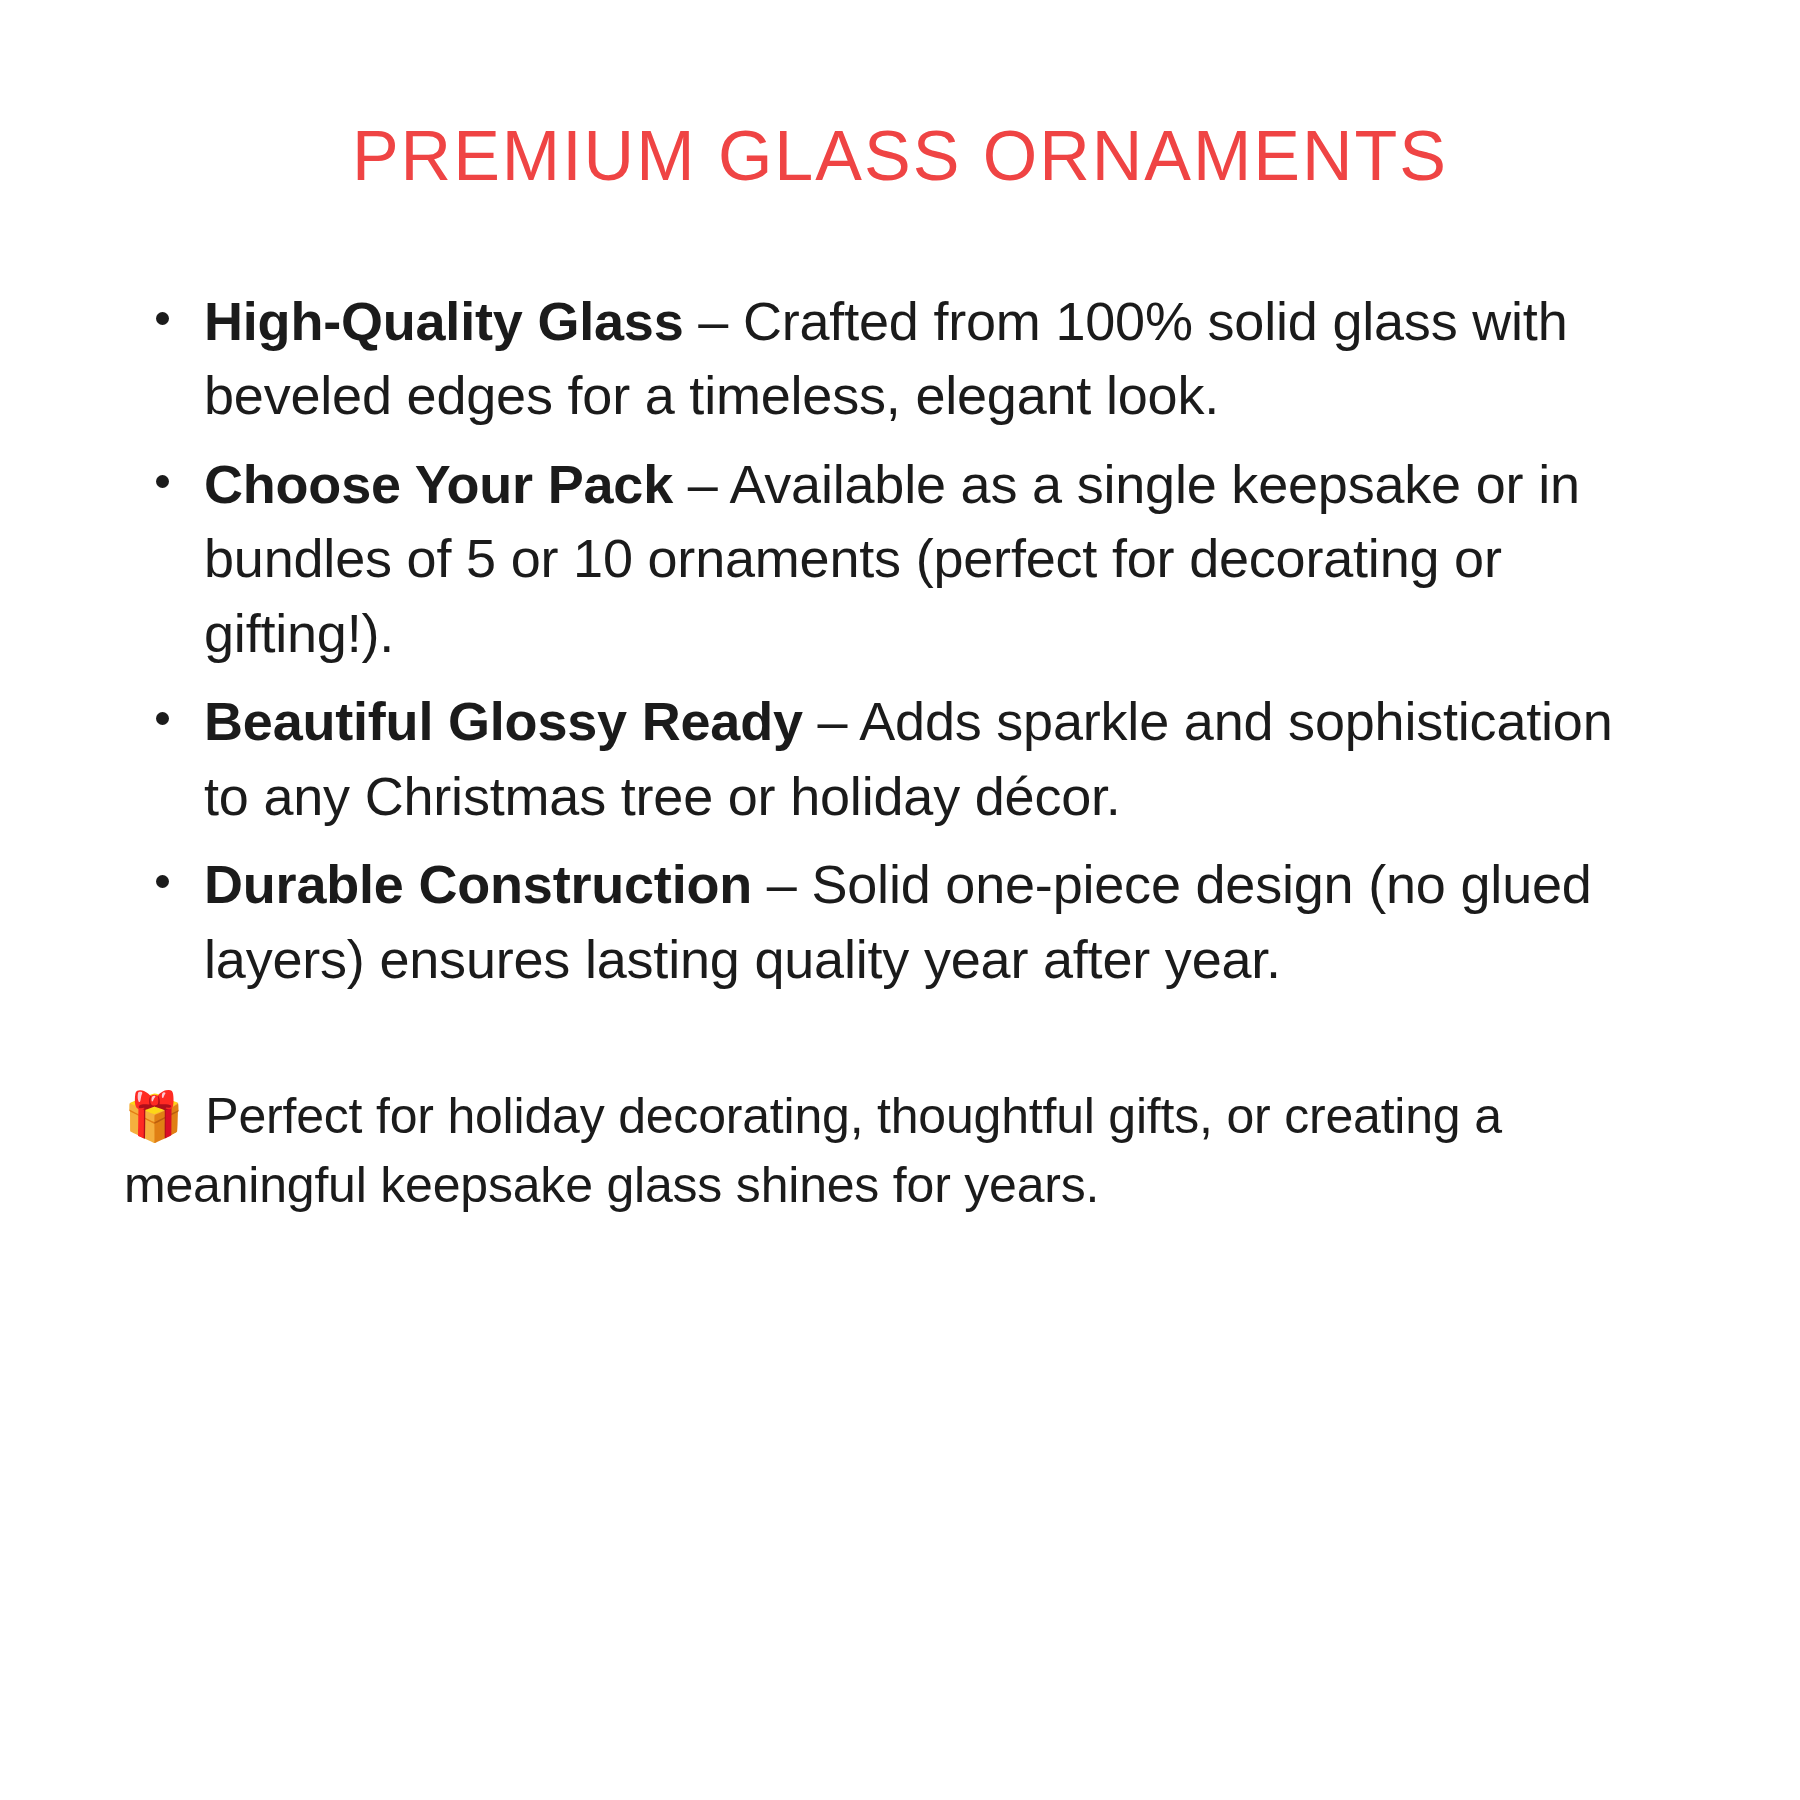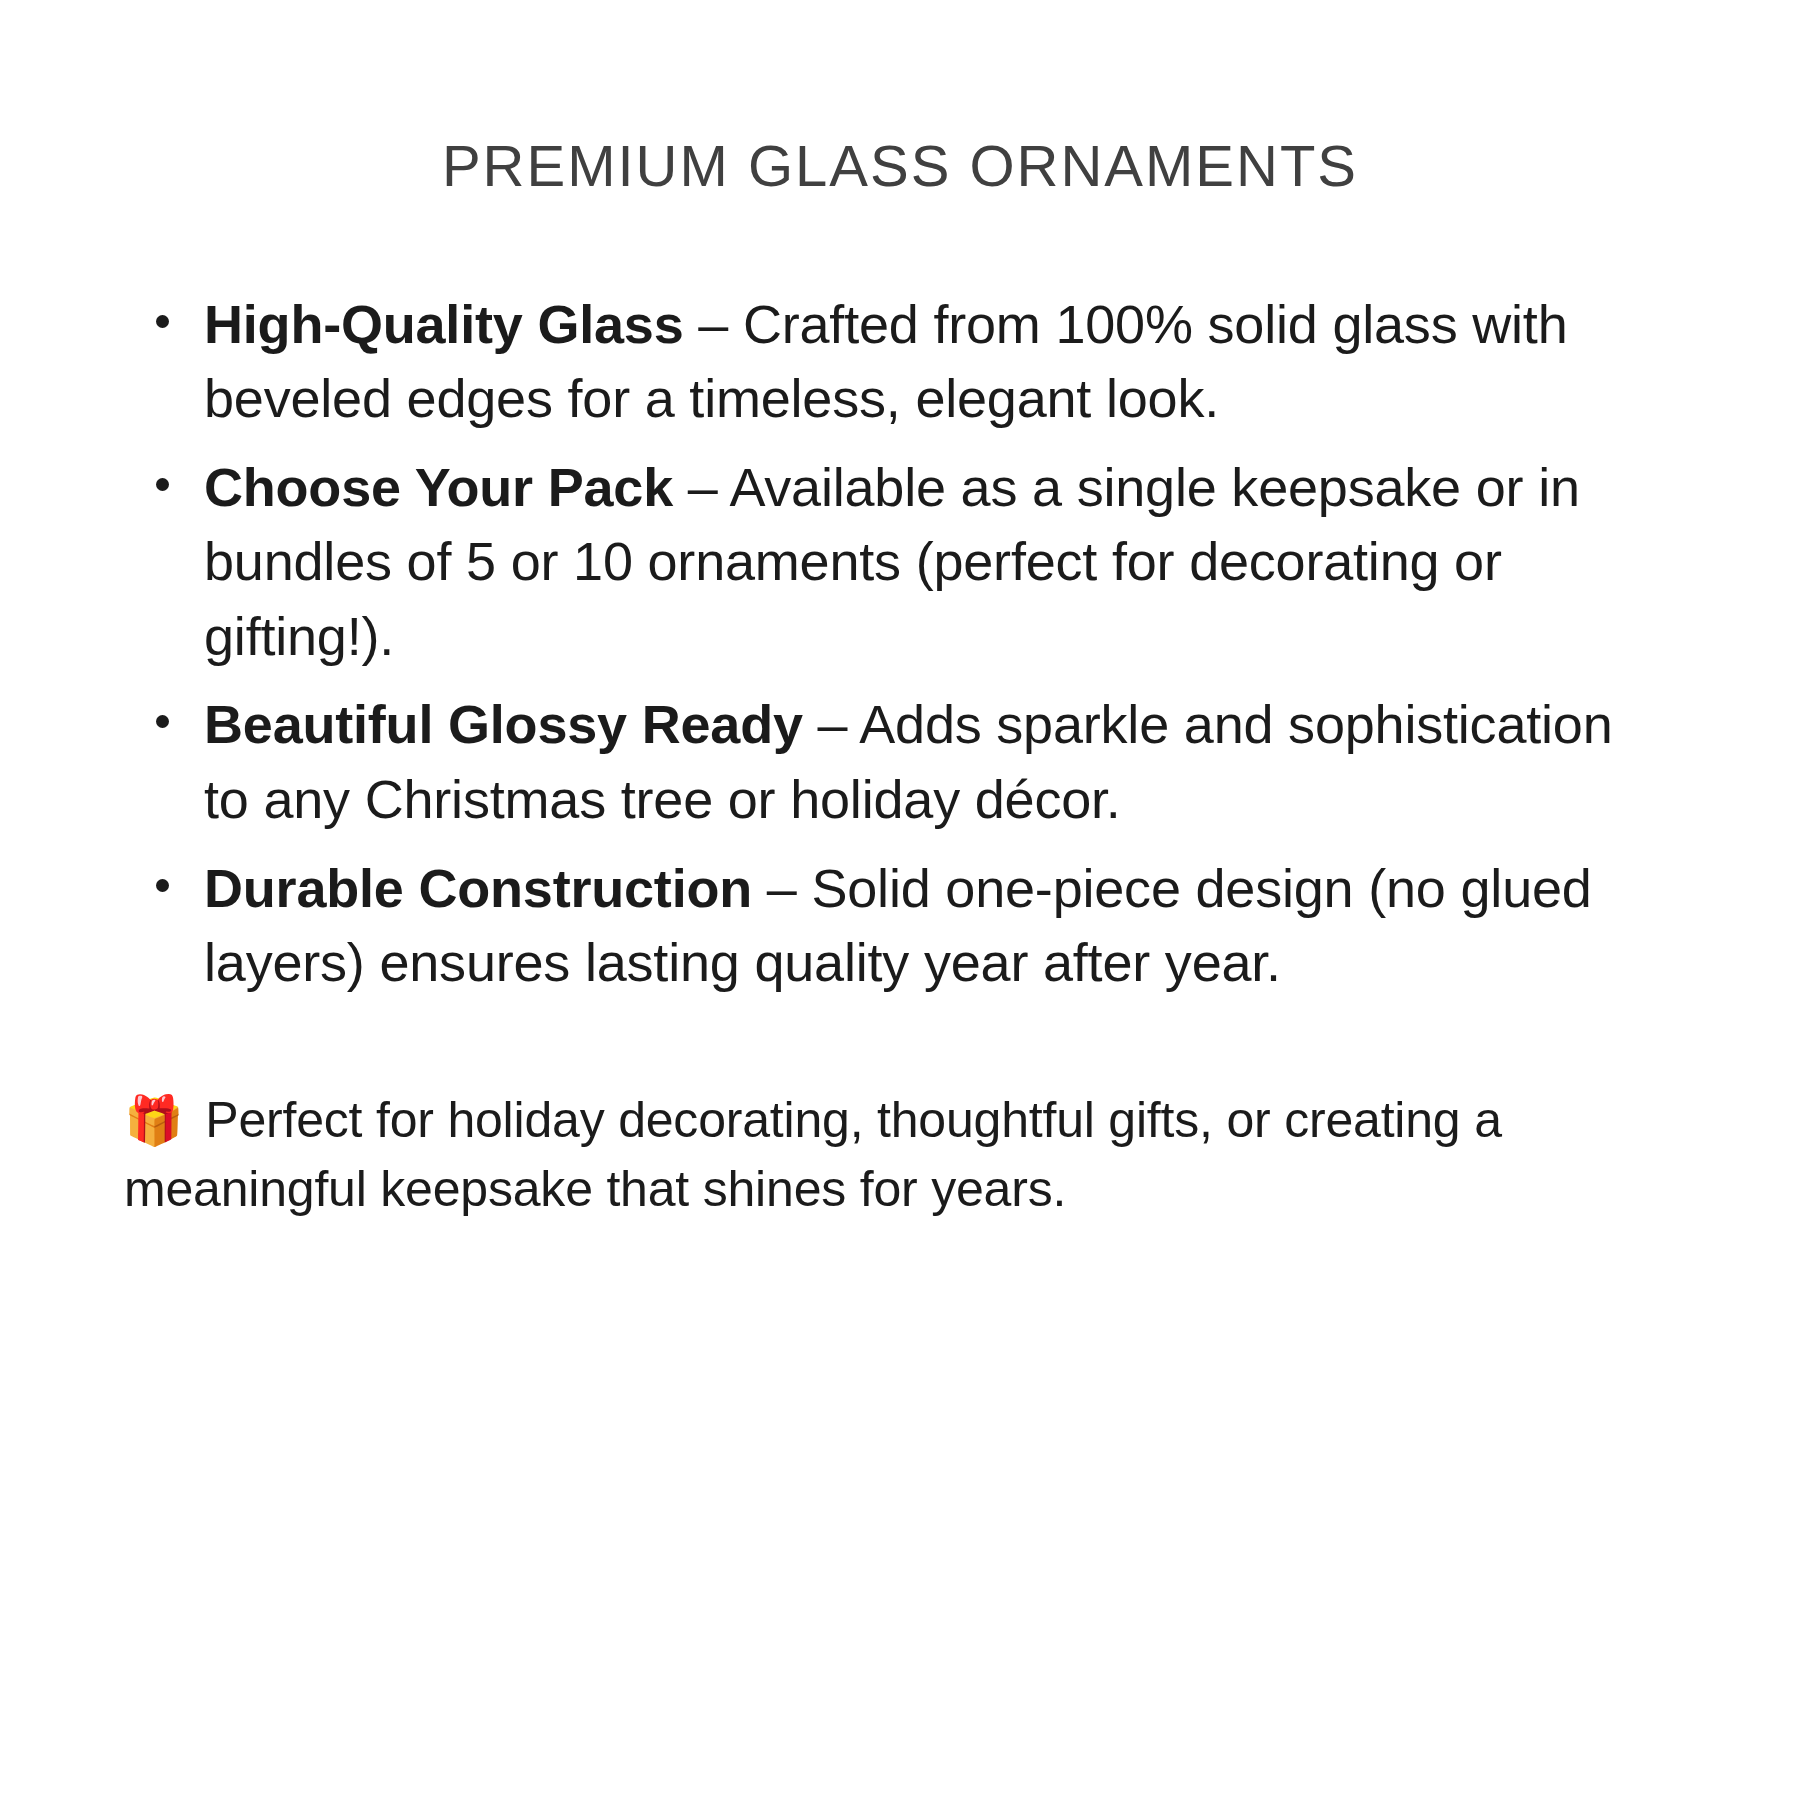--- a/index.html
+++ b/index.html
@@ -17,25 +17,25 @@
   .page {
     width: 1800px;
     height: 1800px;
     box-sizing: border-box;
     padding: 120px 100px 0 100px;
     position: relative;
   }
   .title {
     font-family: "Liberation Sans", sans-serif;
     font-weight: 400;
-    font-size: 58px;
+    font-size: 70px;
     letter-spacing: 2px;
     text-align: center;
-    color: #404040;
-    margin: 16px 0 90px 0;
+    color: #ef4444;
+    margin: 0 0 90px 0;
     line-height: 1.05;
     white-space: nowrap;
   }
   ul.features {
     list-style: none;
     margin: 0;
     padding: 0 40px 0 40px;
   }
   ul.features li {
     position: relative;
@@ -88,16 +88,16 @@
     </li>
     <li>
       <span class="lead">Beautiful Glossy Ready</span><span> – Adds sparkle and sophistication to any Christmas tree or holiday décor.</span>
     </li>
     <li>
       <span class="lead">Durable Construction</span><span> – Solid one-piece design (no glued layers) ensures lasting quality year after year.</span>
     </li>
   </ul>
 
   <p class="closing">
-    <span class="gift-icon">🎁</span><span> Perfect for holiday decorating, thoughtful gifts, or creating a meaningful keepsake that shines for years.</span>
+    <span class="gift-icon">🎁</span><span> Perfect for holiday decorating, thoughtful gifts, or creating a meaningful keepsake glass shines for years.</span>
   </p>
 
 </div>
 
 </body></html>

